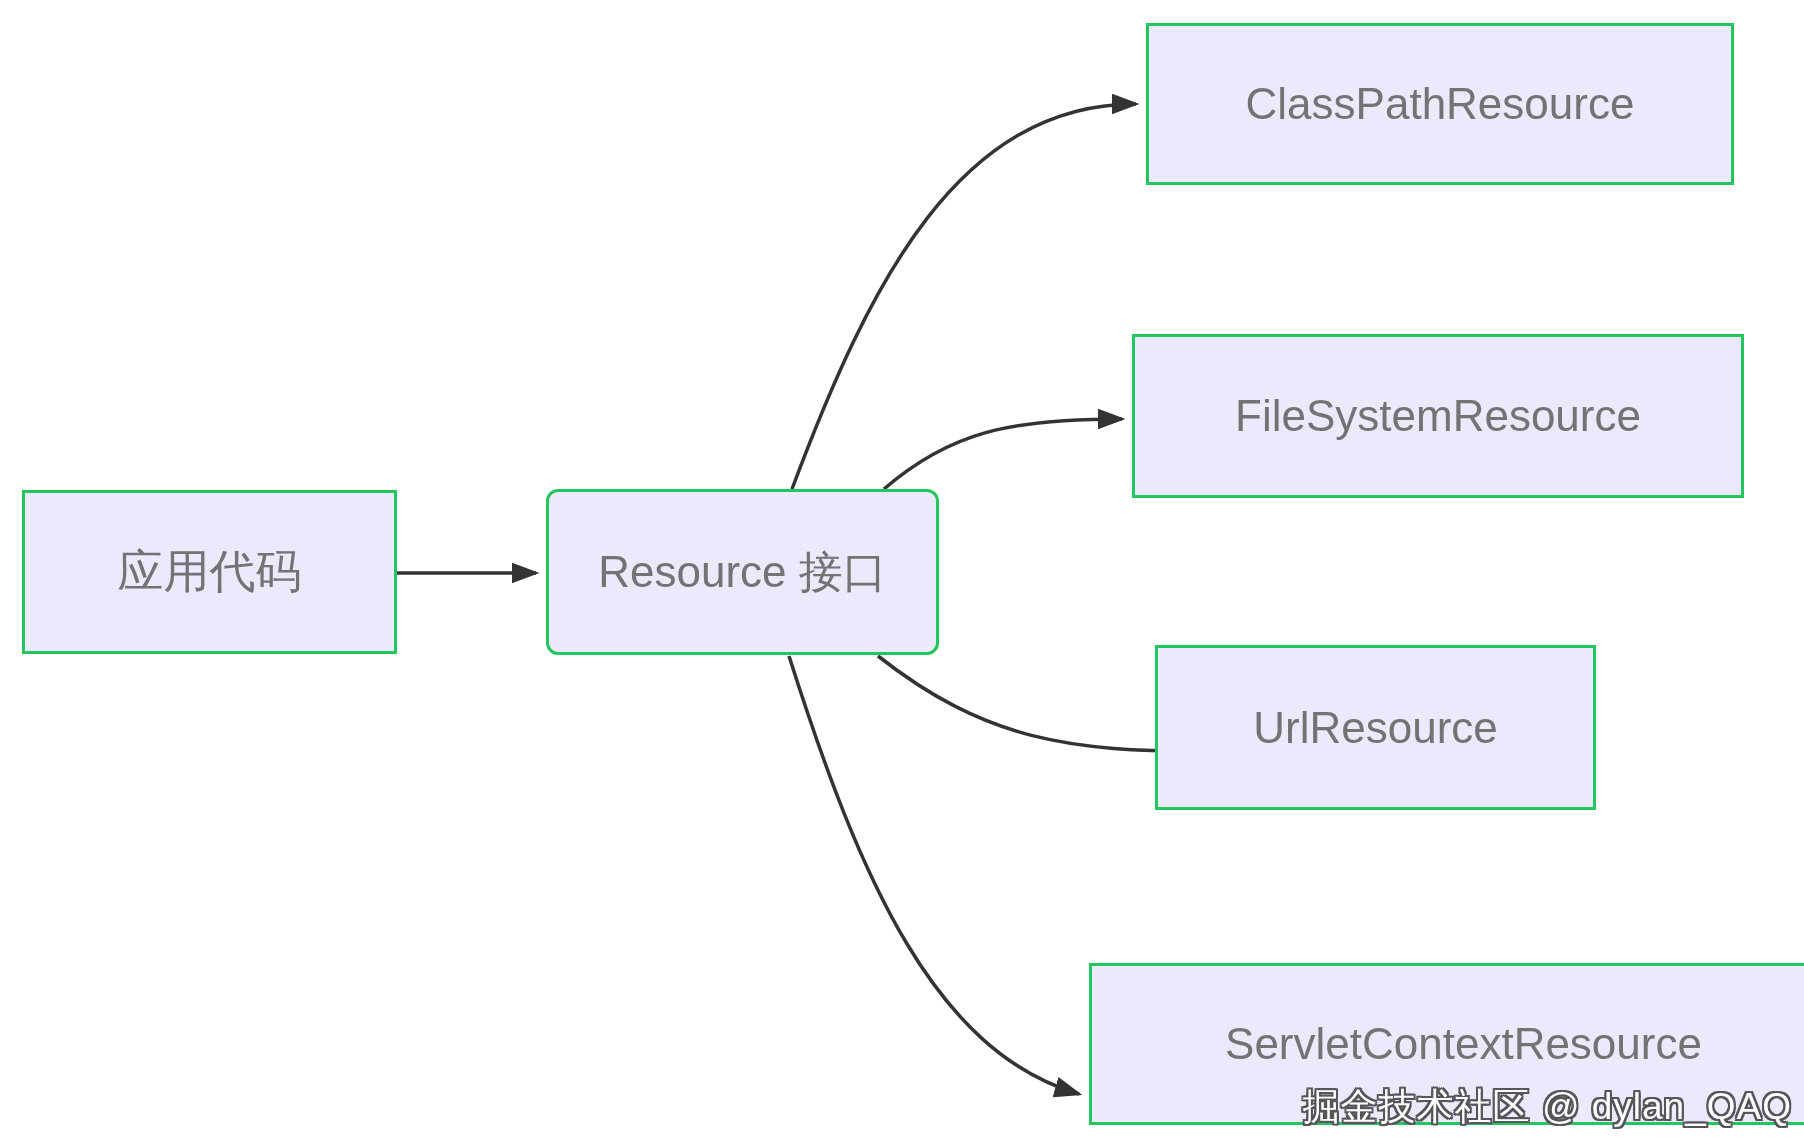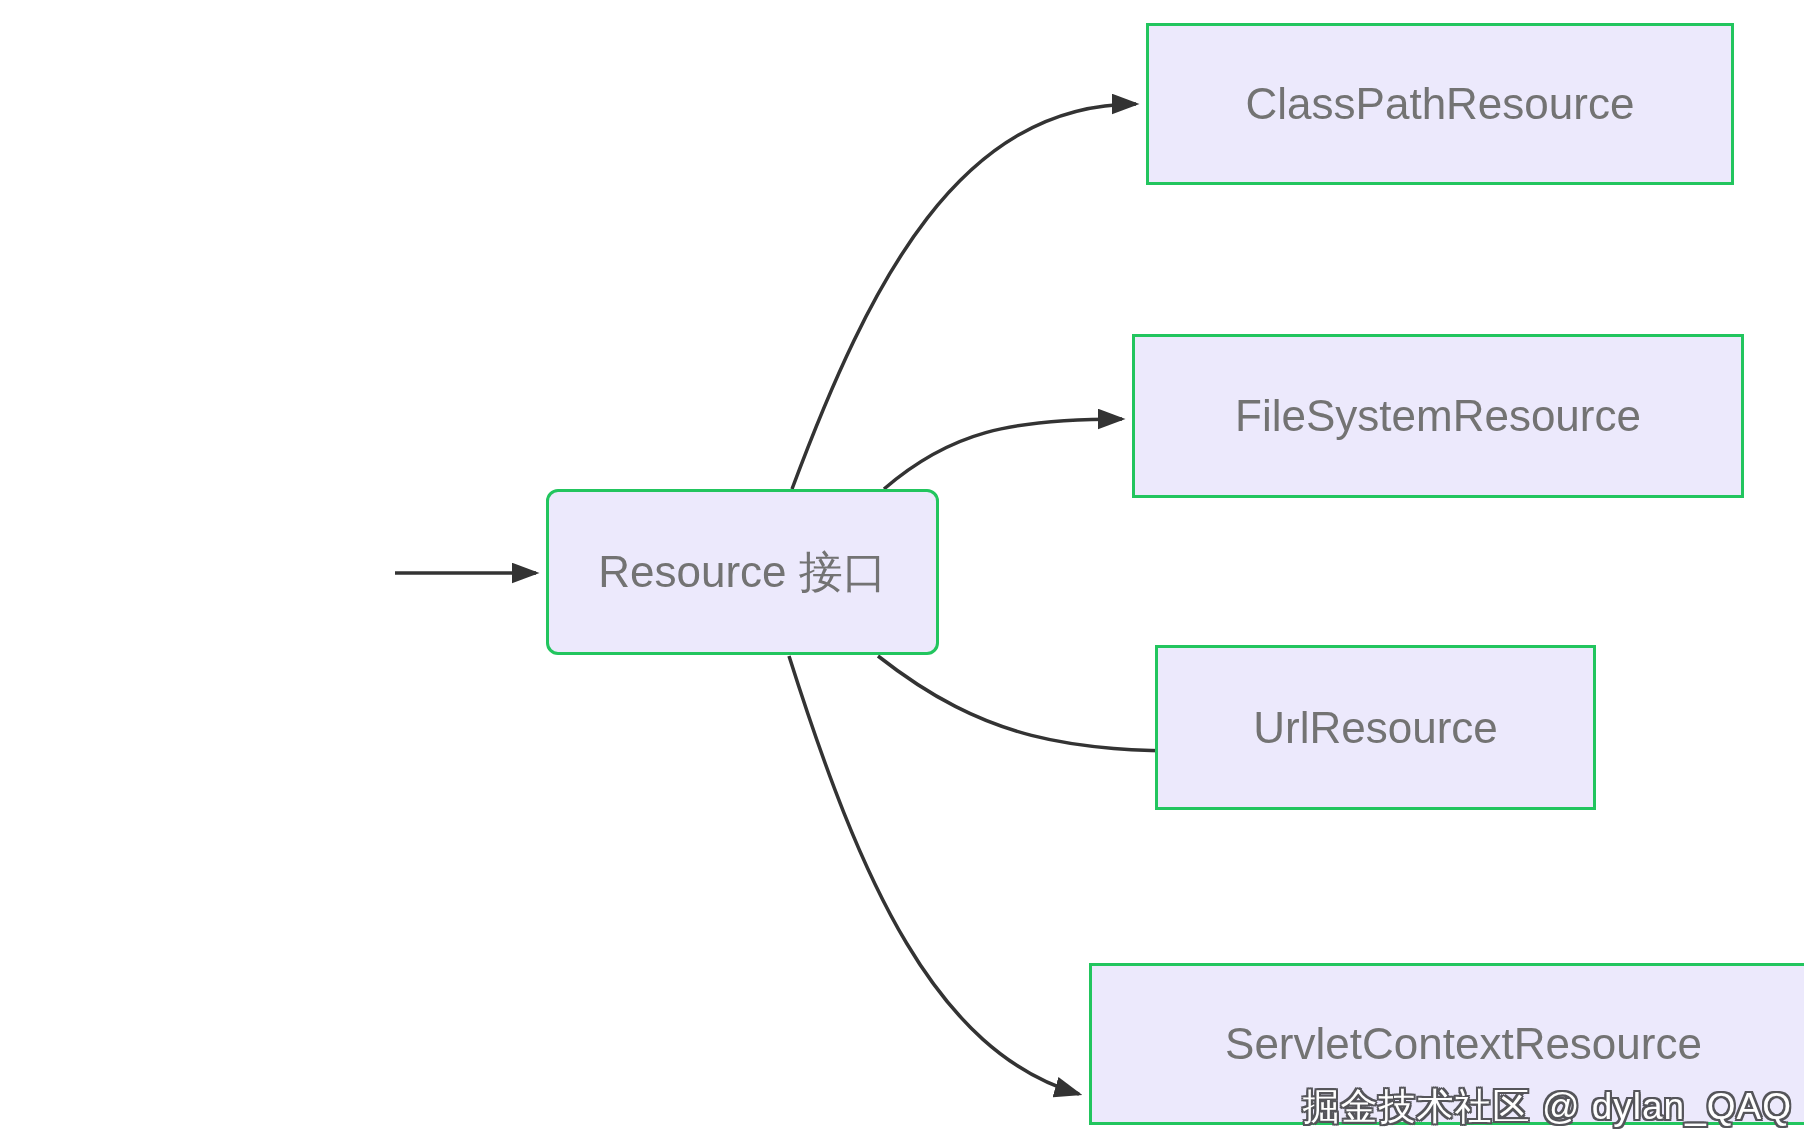--- a/index.html
+++ b/index.html
@@ -70,20 +70,23 @@
         <path d="M0,0 L8,3 L0,6 Z" fill="#333333"></path>
       </marker>
     </defs>
     <path d="M 395 573 H 536" fill="none" stroke="#333333" stroke-width="3.5" marker-end="url(#arrowhead)"></path>
     <path d="M 792 489 C 870 280, 960 104, 1136 104" fill="none" stroke="#333333" stroke-width="3.5" marker-end="url(#arrowhead)"></path>
     <path d="M 884 489 C 950 432, 1010 419, 1122 419" fill="none" stroke="#333333" stroke-width="3.5" marker-end="url(#arrowhead)"></path>
     <path d="M 878 656 C 985 740, 1070 752, 1209 751" fill="none" stroke="#333333" stroke-width="3.5" marker-end="url(#arrowhead)"></path>
     <path d="M 789 656 C 860 880, 935 1052, 1079 1094" fill="none" stroke="#333333" stroke-width="3.5" marker-end="url(#arrowhead)"></path>
   </svg>
 
+  <div class="node node-app-code">
+    <span>应用代码</span>
+  </div>
 
   <div class="node rounded node-resource">
     <span>Resource 接口</span>
   </div>
 
   <div class="node node-classpath">
     <span>ClassPathResource</span>
   </div>
 
   <div class="node node-filesystem">

